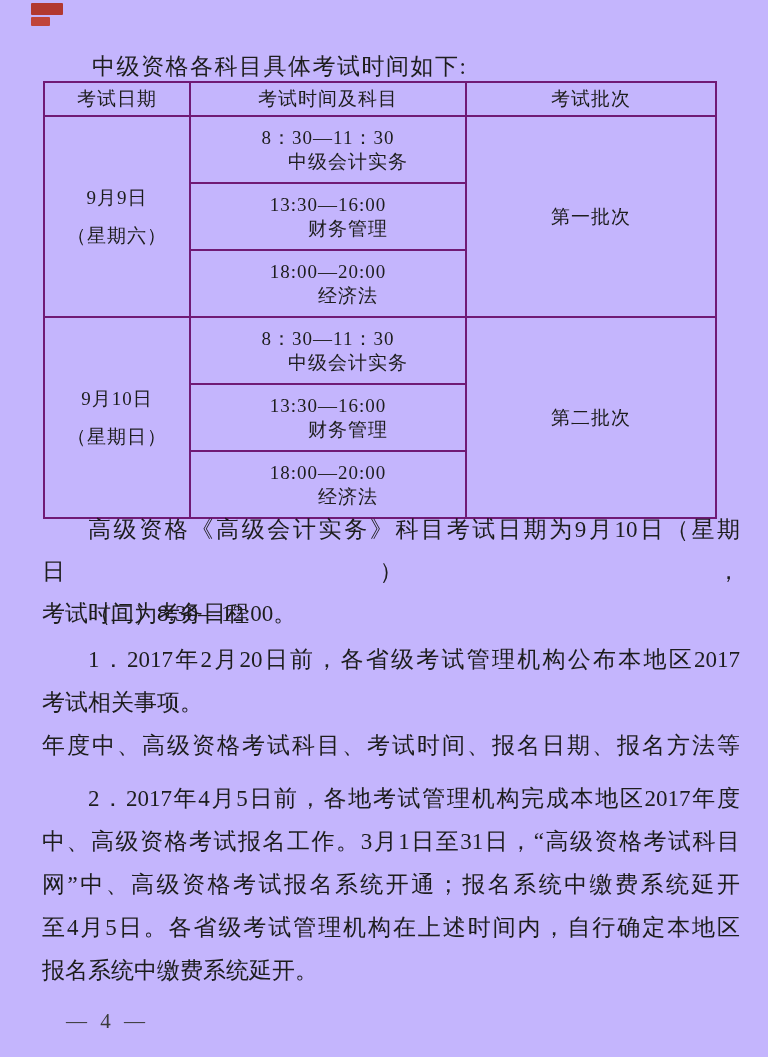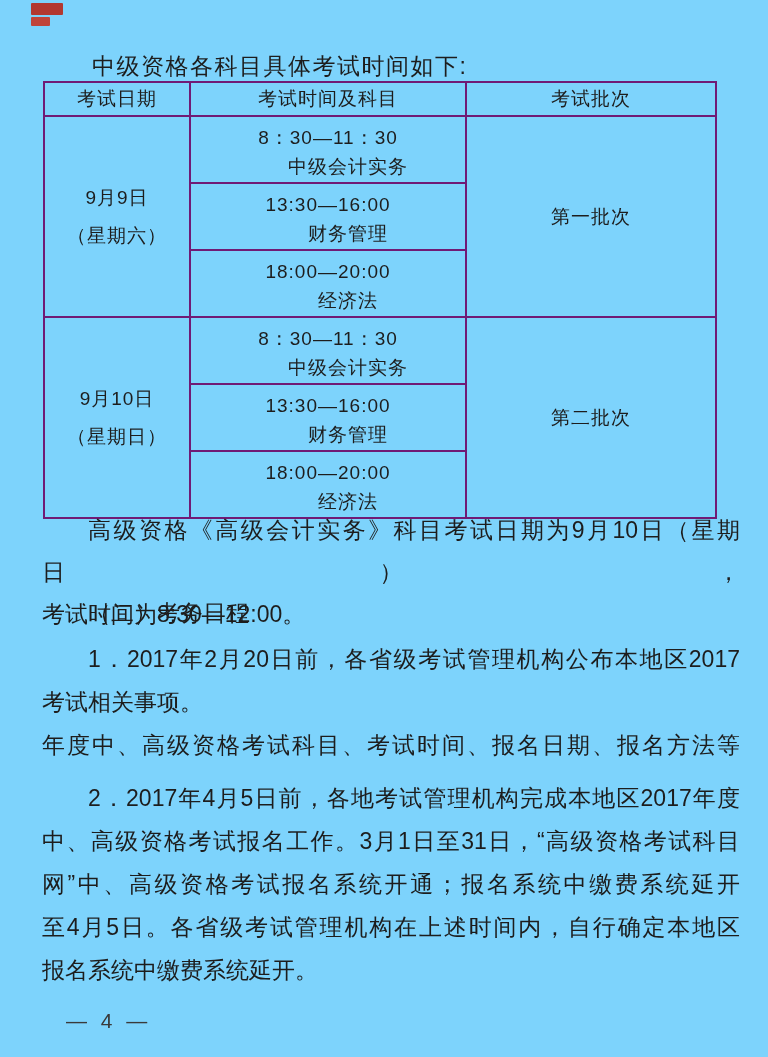--- a/index.html
+++ b/index.html
@@ -1,22 +1,22 @@
 <!DOCTYPE html>
 <html><head>
 <meta charset="utf-8">
 <style>
   html, body { margin: 0; padding: 0; background: #e8e8e8; }
   .page {
     position: relative;
     width: 768px;
     height: 1057px;
-    background: #7dd3fc;
+    background: #c4b5fd;
     overflow: hidden;
-    font-family: Liberation Sans, sans-serif;
+    font-family: Liberation Serif, serif;
     color: #1d1d1d;
   }
 
   
   .stamp { position: absolute; border-radius: 1px; }
   .stamp.s1 { left: 31px; top: 3px;  width: 32px; height: 12px; }
   .stamp.s2 { left: 31px; top: 17px; width: 19px; height: 9px; }
 
   .title {
     position: absolute;
@@ -44,21 +44,21 @@
     border: 2px solid #701a75;
     text-align: center;
     font-weight: normal;
     font-size: 19px;
     letter-spacing: 1px;
     padding: 0;
   }
   table.exam thead th { height: 32px; vertical-align: middle; }
   td.sess { height: 65px; vertical-align: top; }
   td.sess .time { margin-top: 9px; line-height: 24px; }
-  td.sess .subj { margin-top: 5px; line-height: 24px; padding-left: 40px; }
+  td.sess .subj { line-height: 24px; padding-left: 40px; }
   td.datecell { vertical-align: middle; }
   td.datecell .d1 { margin-bottom: 12px; line-height: 26px; }
   td.datecell .d2 { line-height: 26px; }
   td.batchcell { vertical-align: middle; }
 
   
   .para {
     position: absolute;
     left: 42px;
     width: 698px;

